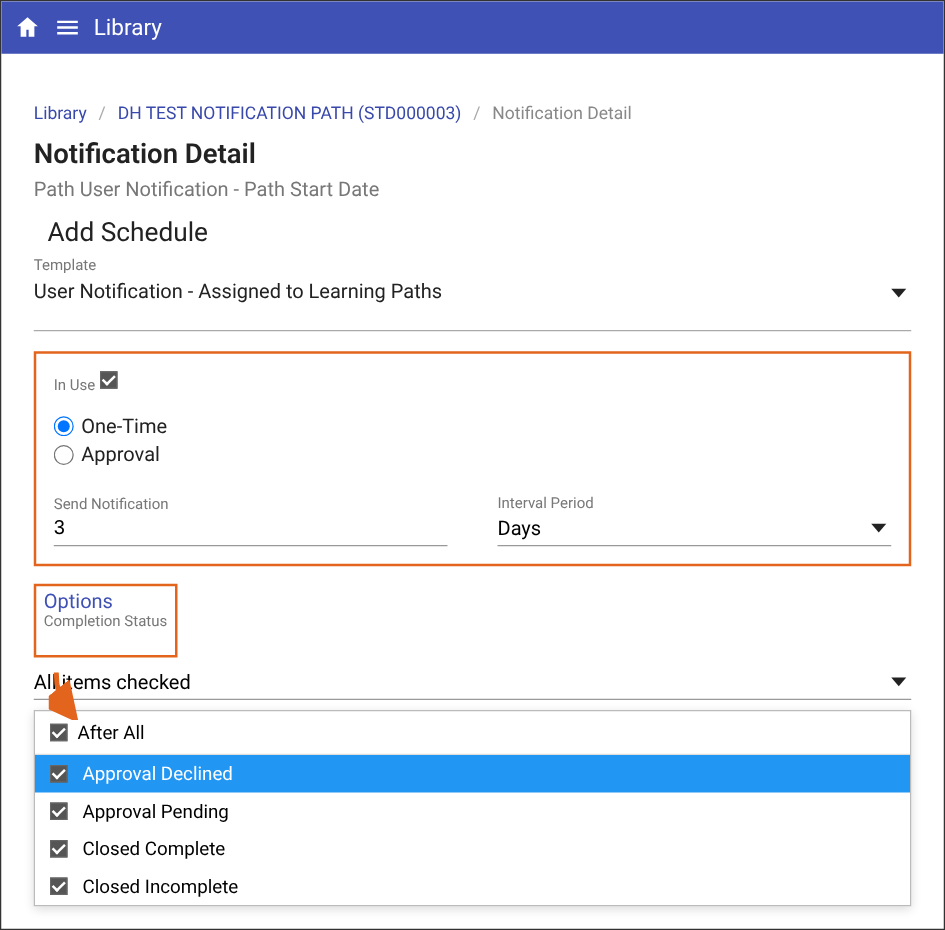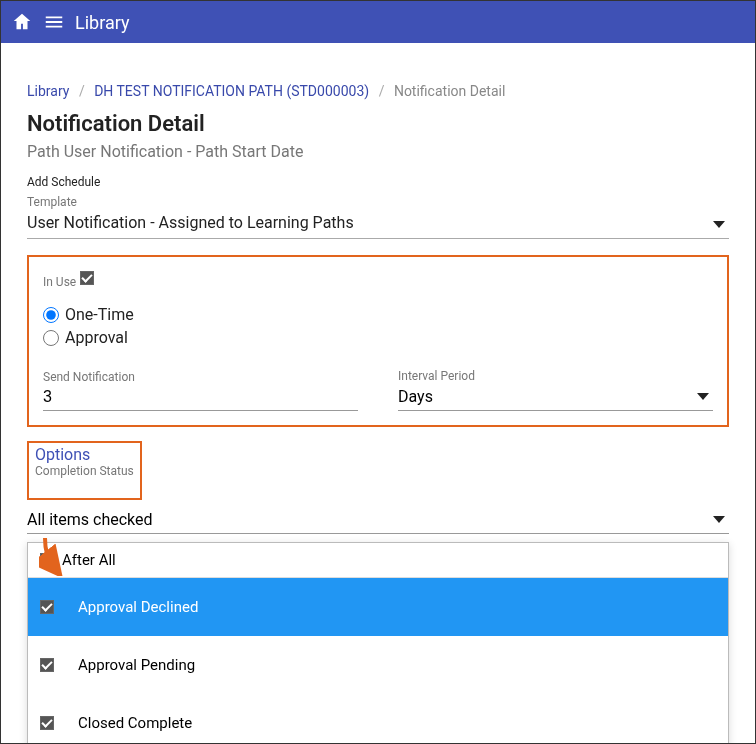--- a/index.html
+++ b/index.html
@@ -28,27 +28,27 @@
   }
   .breadcrumb {
     font-size: 14px;
     color: #888;
     margin: 18px 0 12px 0;
   }
   .breadcrumb a { color: #3949ab; text-decoration: none; cursor: pointer; }
   .breadcrumb .sep { color: #aaa; padding: 0 6px; }
   h1.page-title { font-size: 22px; font-weight: 600; color: #222; margin-bottom: 6px; }
   .subtitle { font-size: 16px; color: #777; margin-bottom: 14px; }
-  .section-title { font-size: 12px; color: #222; margin-bottom: 6px; }
+  .section-title { font-size: 21px; color: #222; margin-bottom: 6px; margin-left: 11px; }
   .field-label { font-size: 12px; color: #777; margin-top: 4px; }
   .template-row {
     display: flex;
     align-items: baseline;
     border-bottom: 1px solid #aaa;
-    padding: 4px 0 6px 0;
+    padding: 4px 0 22px 0;
     margin-bottom: 16px;
     position: relative;
   }
   .template-value { font-size: 16px; color: #222; flex: 1; }
   .dropdown-caret {
     width: 0; height: 0;
     border-left: 6px solid transparent;
     border-right: 6px solid transparent;
     border-top: 7px solid #222;
     margin-right: 4px;
@@ -121,22 +121,22 @@
     padding: 8px 12px;
     border-bottom: 1px solid #ddd;
     display:flex; align-items:center; gap:8px;
     font-size: 15px;
   }
   .dropdown-list {
     max-height: 170px;
     overflow-y: auto;
   }
   .dropdown-item {
-    padding: 20px 12px;
-    display:flex; align-items:center; gap:24px;
+    padding: 6px 12px;
+    display:flex; align-items:center; gap:12px;
     font-size: 15px;
   }
   .dropdown-item.selected {
     background: #2196f3;
     color: #fff;
   }
   .chk {
     display:inline-block;
     width:14px; height:14px;
     border:1px solid #666;

